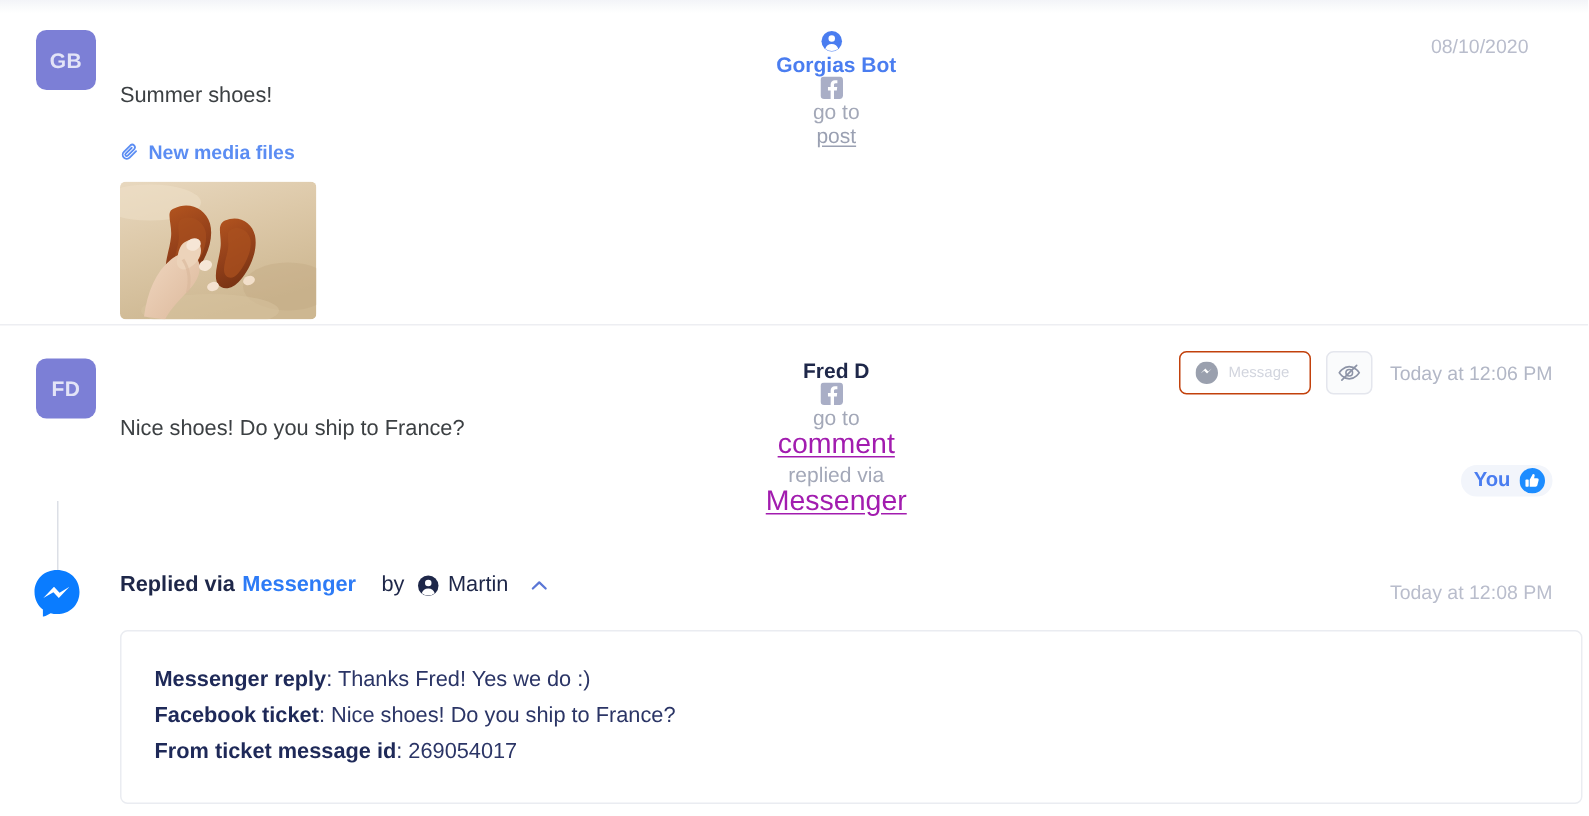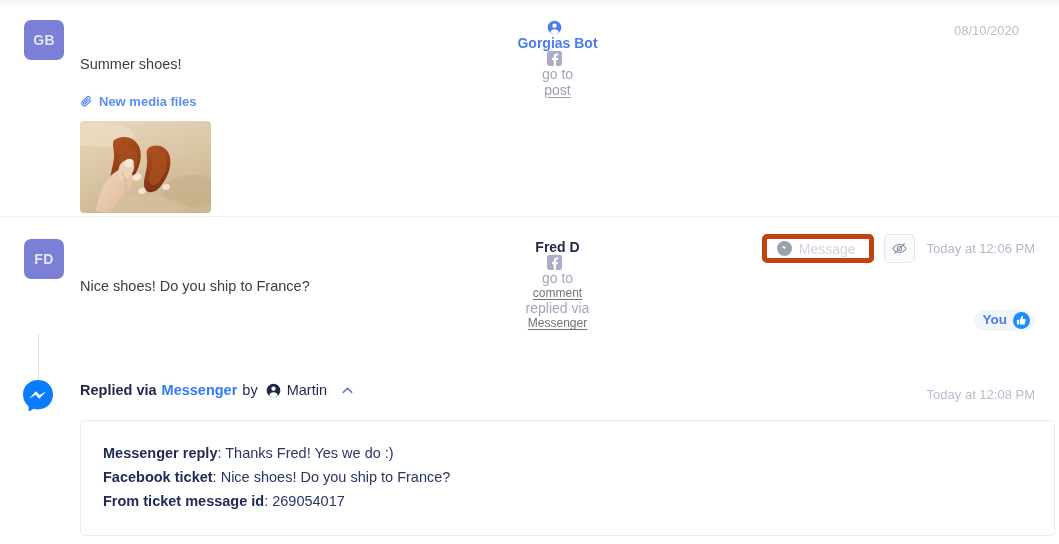--- a/index.html
+++ b/index.html
@@ -70,22 +70,22 @@
     color: #a3a8b8;
     font-size: 14px;
   }
   .muted-ul {
     color: #9aa0b2;
     font-size: 14px;
     text-decoration: underline;
     text-underline-offset: 2px;
   }
   .dark-ul {
-    color: #737373;
-    font-size: 12px;
+    color: #a21caf;
+    font-size: 19px;
     text-decoration: underline;
     text-underline-offset: 2px;
   }
 
   
   .ic { display: inline-flex; align-items: center; justify-content: center; flex: 0 0 auto; }
   .person-ic { width: 15px; height: 15px; margin-right: 6px; }
   .fb-ic { width: 15px; height: 15px; margin-right: 6px; }
 
   .content-text {
@@ -133,25 +133,25 @@
     position: absolute;
     right: 0; top: -5px;
     display: flex;
     align-items: center;
     gap: 10px;
   }
   .btn-msg {
     display: inline-flex; align-items: center; gap: 7px;
     height: 29px;
     padding: 0 13px 0 10px;
-    border: 5px solid #c2410c;
+    border: 1px solid #c2410c;
     border-radius: 5px;
     background: #ffffff;
     color: #d2d5de;
-    font-size: 14px;
+    font-size: 10px;
     font-family: "Liberation Sans", sans-serif;
     cursor: default;
   }
   .btn-icon {
     width: 31px; height: 29px;
     border: 1px solid #e4e6ed;
     border-radius: 5px;
     background: #fafbfc;
     display: inline-flex; align-items: center; justify-content: center;
     cursor: pointer;
@@ -197,21 +197,21 @@
     display: flex; align-items: center;
     height: 22px; white-space: nowrap;
   }
   .reply-hdr .strong {
     color: #1e2749; font-size: 14.5px; font-weight: 700;
   }
   .reply-hdr .brand {
     color: #2d7bf6; font-size: 14.5px; font-weight: 700;
   }
   .reply-hdr .by {
-    color: #1e2749; font-size: 14.5px; font-weight: 400;
+    color: #1e2749; font-size: 14.5px; font-weight: 400; margin-left: 12px;
   }
   .reply-hdr .name {
     color: #1e2749; font-size: 14.5px; font-weight: 400;
   }
   .chev {
     margin-left: 14px;
     width: 14px; height: 14px;
     display: inline-flex; align-items: center; justify-content: center;
     cursor: pointer;
   }

